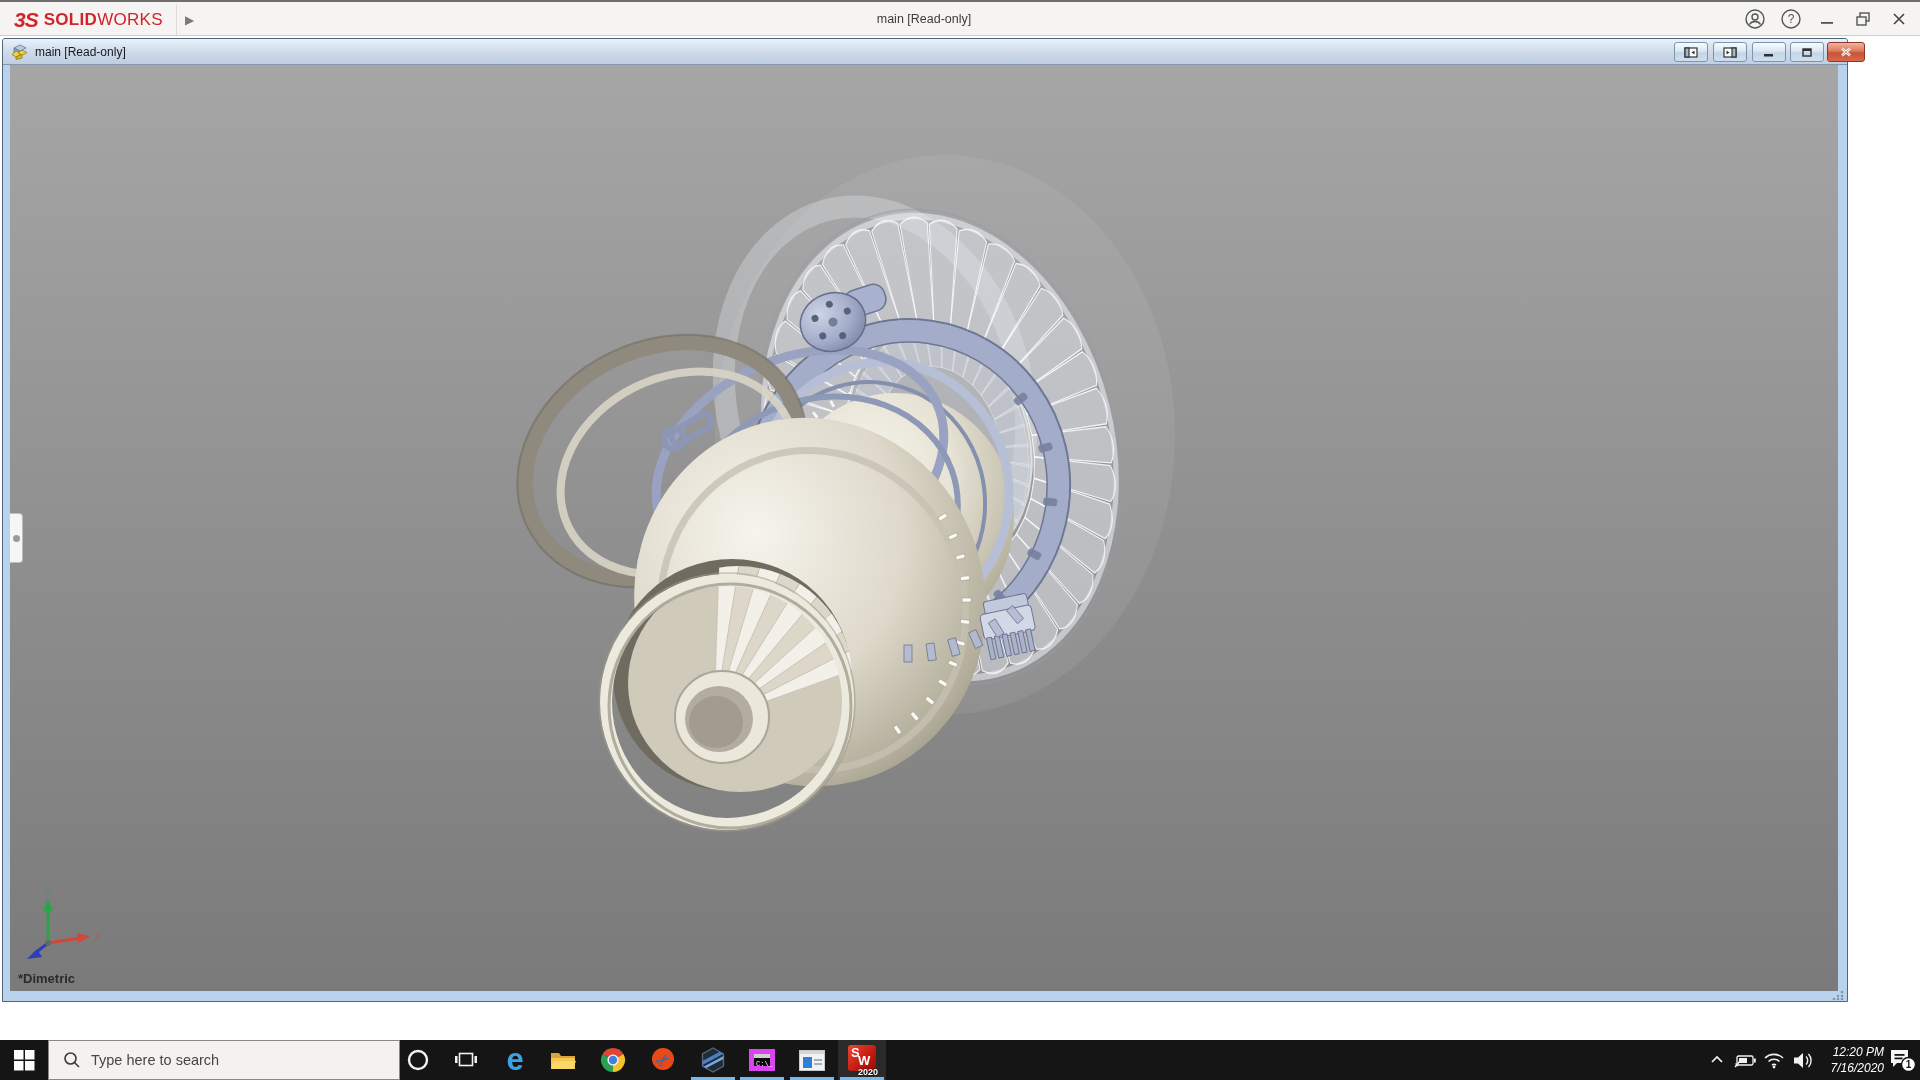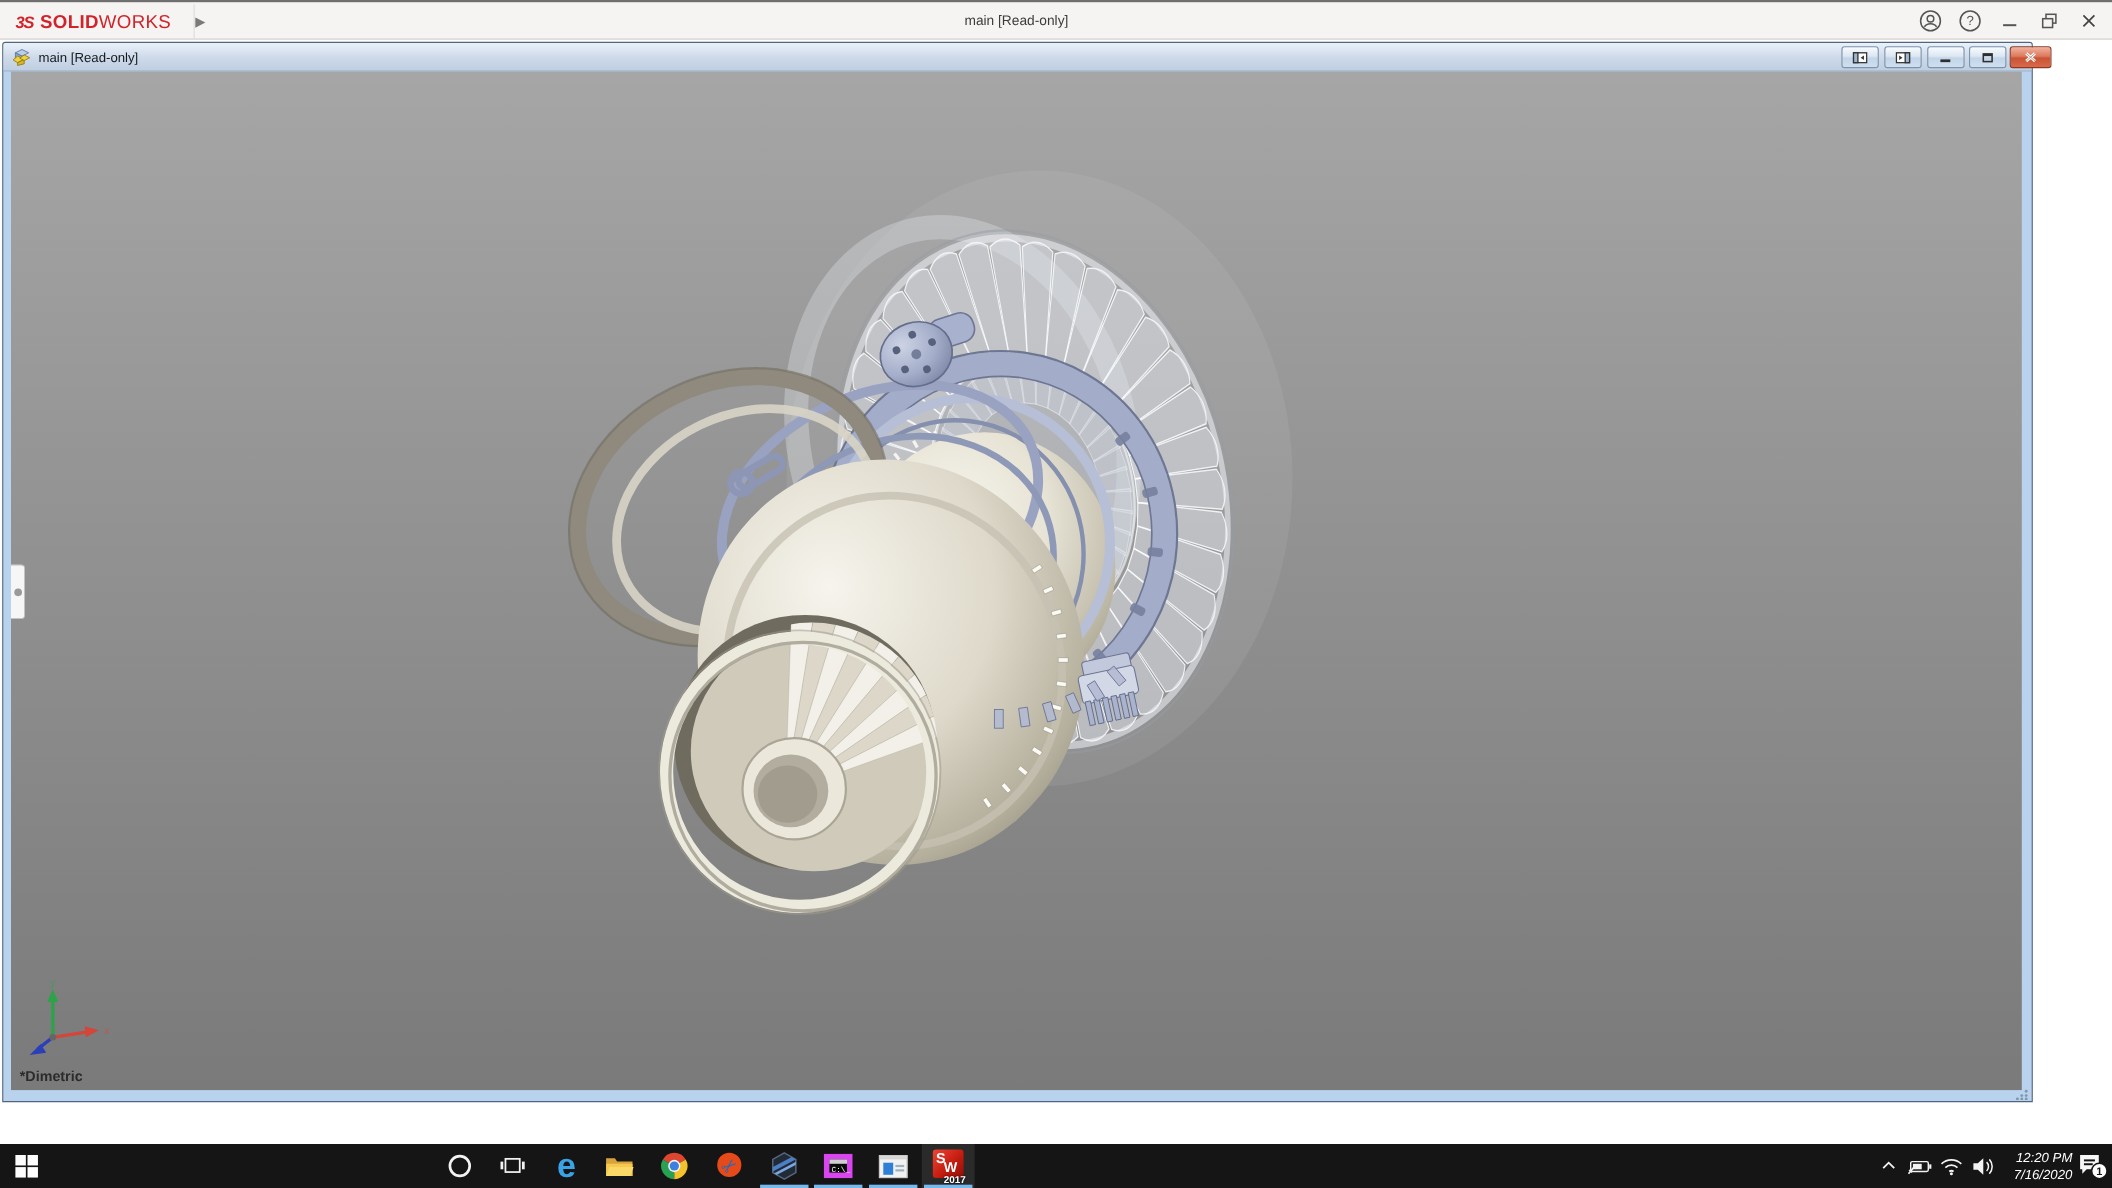--- a/index.html
+++ b/index.html
@@ -3,21 +3,21 @@
 <meta charset="utf-8">
 <style>
   * { margin:0; padding:0; box-sizing:border-box; }
   html,body { width:1920px; height:1080px; overflow:hidden; background:#ffffff;
               font-family:"Liberation Sans", sans-serif; }
 
   
   .titlebar { position:absolute; left:0; top:0; width:1920px; height:36px;
     background:#f5f4f2; border-top:2px solid #6f6f6f; border-bottom:1px solid #cfcdca; }
   .brand { position:absolute; left:14px; top:5px; height:26px; display:flex; align-items:center; }
-  .logo3s { font-weight:bold; font-style:italic; font-size:15px; letter-spacing:-1px; margin-right:6px; }
+  .logo3s { font-weight:bold; font-style:italic; font-size:21px; letter-spacing:-1px; margin-right:6px; }
   .brand-bold { font-weight:bold; font-size:17px; letter-spacing:.3px; }
   .brand-light { font-weight:normal; font-size:17px; letter-spacing:.3px; }
   .brand-chevron { color:#7a7a7a; font-size:12px; margin-left:22px; }
   .brand-sep { position:absolute; left:176px; top:2px; width:1px; height:31px; background:#dedcd9; }
   .app-title { position:absolute; left:724px; top:0; width:400px; height:34px; line-height:34px;
     text-align:center; font-size:12.5px; color:#3c3c3c; }
   .winctl { position:absolute; top:0; width:36px; height:34px; display:flex; align-items:center; justify-content:center; }
   .winctl svg { display:block; }
 
   
@@ -423,20 +423,27 @@
 <div class="taskbar">
   <div class="tb-btn start">
     <svg width="24" height="24">
       <rect x="2" y="2" width="9.5" height="9.5" fill="#fdfdfd"></rect>
       <rect x="13" y="2" width="9.5" height="9.5" fill="#fdfdfd"></rect>
       <rect x="2" y="13" width="9.5" height="9.5" fill="#fdfdfd"></rect>
       <rect x="13" y="13" width="9.5" height="9.5" fill="#fdfdfd"></rect>
     </svg>
   </div>
 
+  <div class="searchbox">
+    <svg class="mag" width="18" height="18">
+      <circle cx="7.5" cy="7.5" r="5.5" fill="none" stroke="#3b3a39" stroke-width="1.6"></circle>
+      <line x1="11.5" y1="11.5" x2="16" y2="16" stroke="#3b3a39" stroke-width="1.6"></line>
+    </svg>
+    <span class="ph">Type here to search</span>
+  </div>
 
   <div class="active-app"></div>
 
   <div class="tb-btn" style="left:394px;width:48px">
     <svg width="24" height="24">
       <circle cx="12" cy="12" r="9" fill="none" stroke="#f2f2f2" stroke-width="2.4"></circle>
     </svg>
   </div>
   <div class="tb-btn" style="left:442px;width:48px">
     <svg width="24" height="24">
@@ -496,21 +503,21 @@
         <div class="b"></div>
         <div class="l1"></div>
         <div class="l2"></div>
     </div>
   </div>
   <div class="tb-btn" style="left:838px;width:48px">
     <div class="sw-icon">
       <div class="sw-cube"></div>
       <span class="sw-s">S</span>
       <span class="sw-w">W</span>
-      <span class="sw-year">2017</span>
+      <span class="sw-year">2020</span>
     </div>
   </div>
 
   <div class="underline" style="left:691px"></div>
   <div class="underline" style="left:740px"></div>
   <div class="underline" style="left:790px"></div>
   <div class="underline" style="left:840px"></div>
 
   <div class="tray" style="left:1702px;width:30px">
     <svg width="16" height="16">

